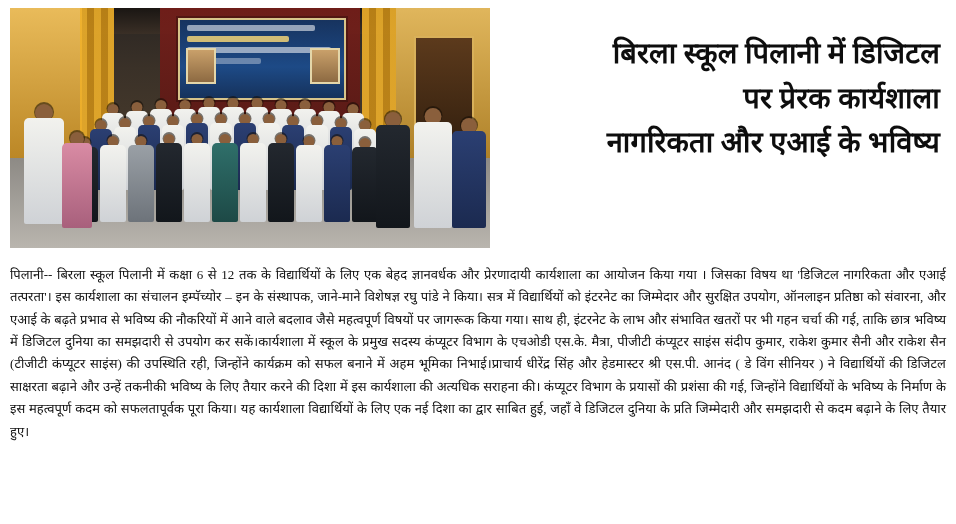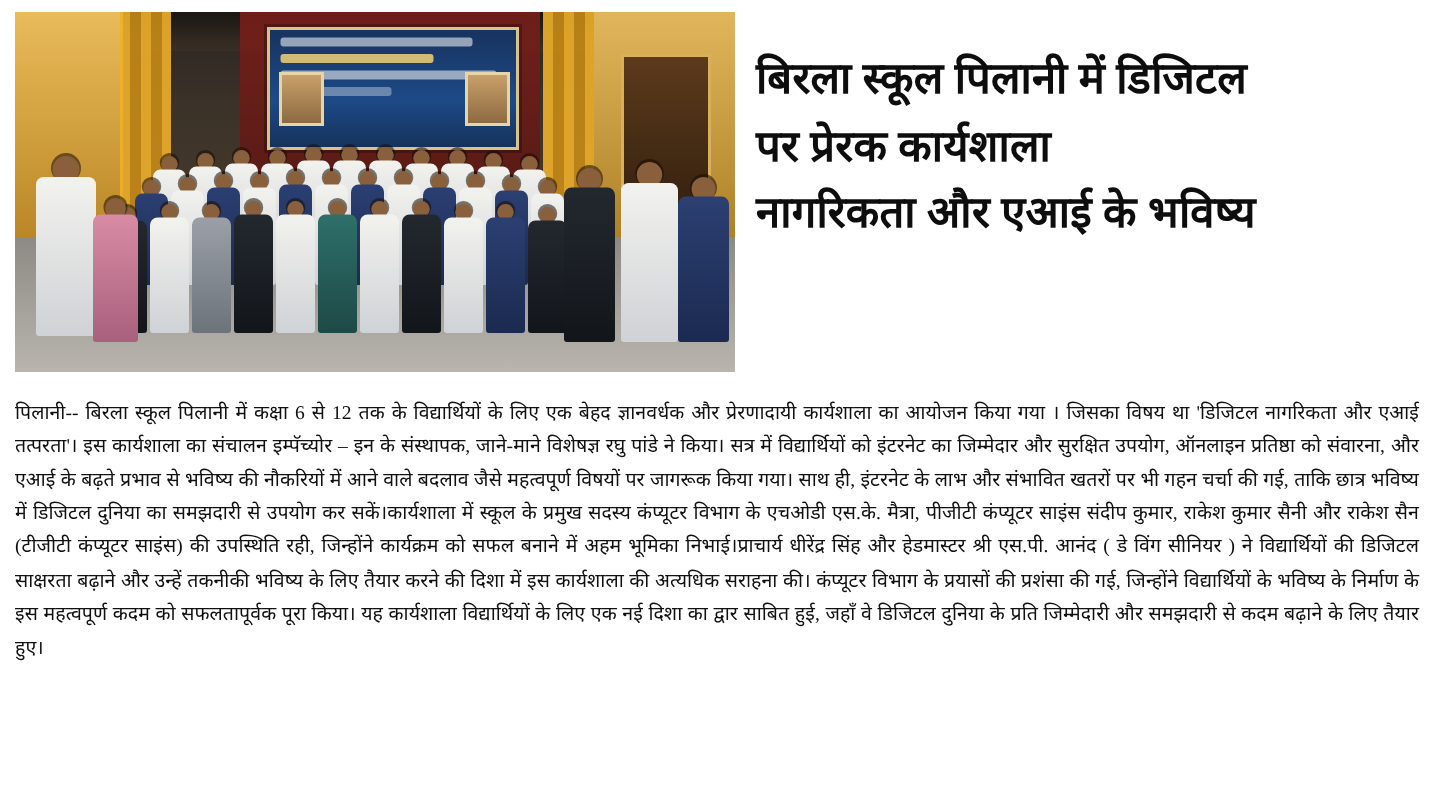--- a/index.html
+++ b/index.html
@@ -148,21 +148,21 @@
     flex: 1 1 auto;
     padding-top: 4px;
     padding-right: 6px;
   }
   .headline {
     font-family: "Liberation Serif", serif;
     font-weight: bold;
     font-size: 29px;
     line-height: 1.52;
     color: #0d0d0d;
-    text-align: left;
+    text-align: right;
     letter-spacing: .2px;
   }
   .headline .ln { display: block; }
   
   .article {
     margin-top: 8px;
     font-family: "Liberation Serif", serif;
     font-size: 13px;
     line-height: 1.72;
     text-align: justify;

